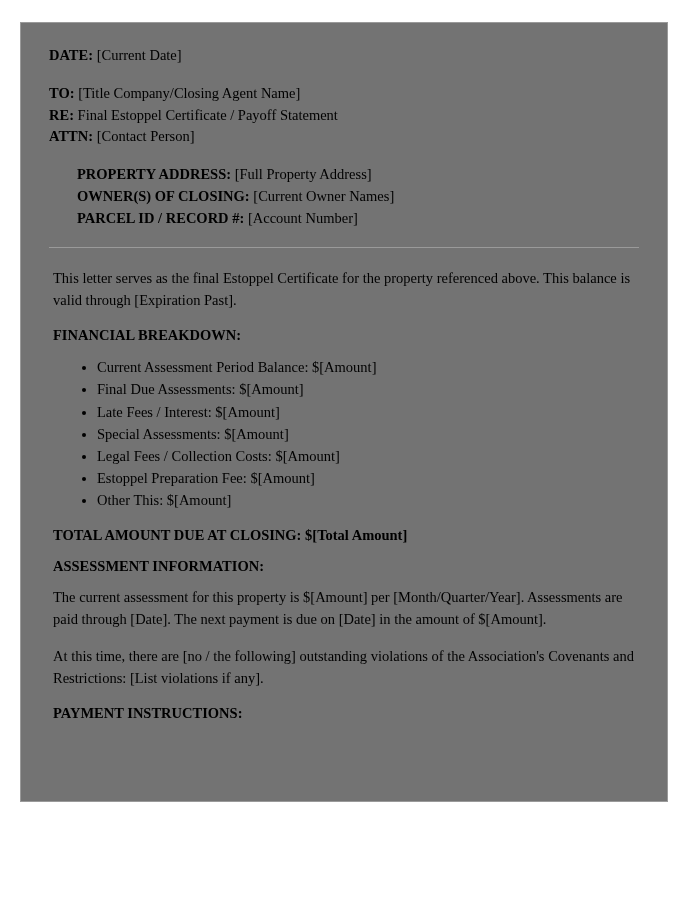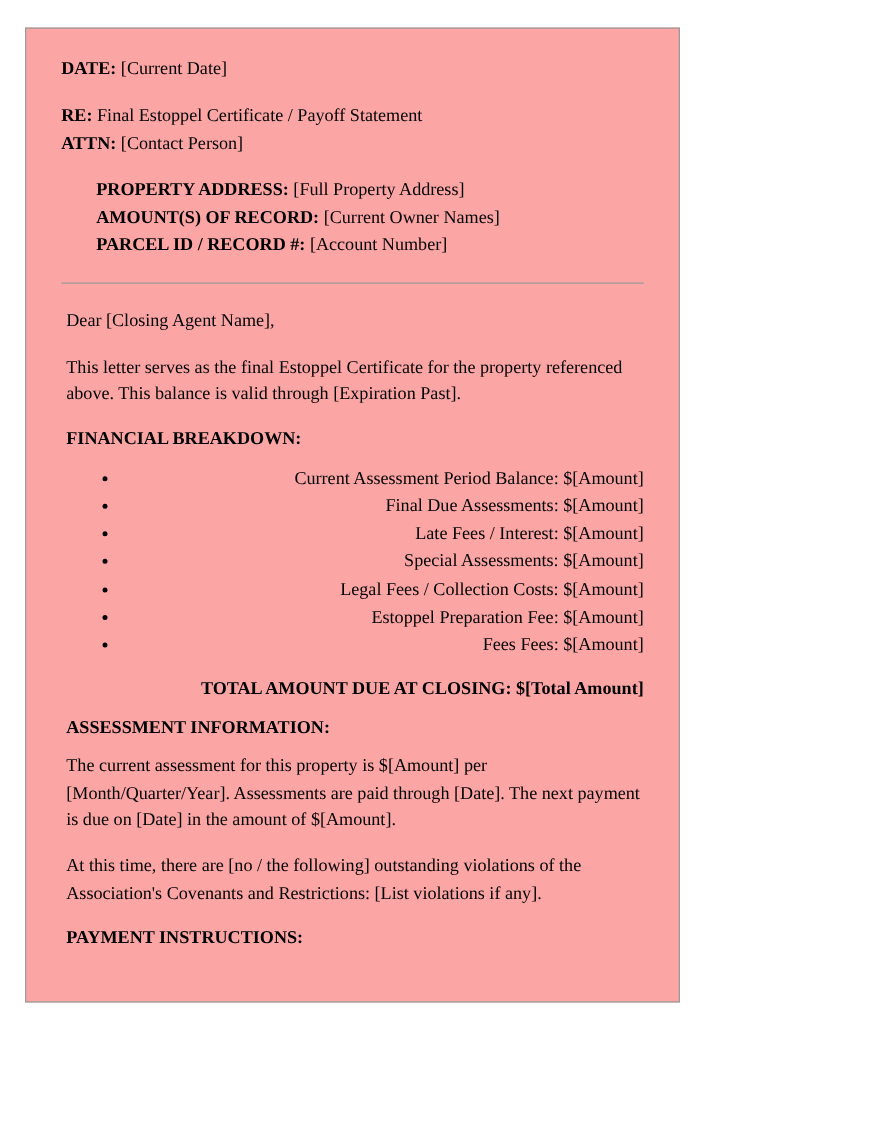--- a/index.html
+++ b/index.html
@@ -11,24 +11,24 @@
     width: 700px;
     height: 900px;
     font-family: "Liberation Serif", serif;
     color: #000000;
     overflow: hidden;
   }
   .page {
     position: absolute;
     left: 20px;
     top: 22px;
-    width: 524px;
+    width: 648px;
     height: 780px;
     border: 1px solid #9a9a9a;
-    background: #fca5a5;
+    background: #737373;
     box-sizing: border-box;
     overflow: hidden;
   }
   .page-inner {
     padding: 22px 28px 0 28px;
   }
   .line {
     font-size: 14.5px;
     line-height: 1.5;
   }
@@ -58,89 +58,90 @@
   .heading {
     font-size: 14.5px;
     font-weight: bold;
     margin: 14px 0 12px 0;
     padding-left: 4px;
   }
   ul.fin {
     margin: 0 0 16px 0;
     padding-left: 48px;
     list-style-type: disc;
-    text-align: right;
   }
   ul.fin li {
     font-size: 14.5px;
     line-height: 1.53;
   }
   .total {
     font-size: 14.5px;
     font-weight: bold;
     padding-left: 4px;
     margin: 0 0 10px 0;
-    text-align: right;
   }
 </style>
 </head>
 <body>
 
 <div class="page">
   <div class="page-inner">
 
     <div class="block">
       <div class="line">
         <span class="b">DATE:</span>
         <span>[Current Date]</span>
       </div>
     </div>
 
     <div class="block">
       <div class="line">
+        <span class="b">TO:</span>
+        <span>[Title Company/Closing Agent Name]</span>
+      </div>
+      <div class="line">
         <span class="b">RE:</span>
         <span>Final Estoppel Certificate / Payoff Statement</span>
       </div>
       <div class="line">
         <span class="b">ATTN:</span>
         <span>[Contact Person]</span>
       </div>
     </div>
 
     <div class="block-tight">
       <div class="line">
         <span class="b">PROPERTY ADDRESS:</span>
         <span>[Full Property Address]</span>
       </div>
       <div class="line">
-        <span class="b">AMOUNT(S) OF RECORD:</span>
+        <span class="b">OWNER(S) OF CLOSING:</span>
         <span>[Current Owner Names]</span>
       </div>
       <div class="line">
         <span class="b">PARCEL ID / RECORD #:</span>
         <span>[Account Number]</span>
       </div>
     </div>
 
     <hr class="hr">
 
-    <p class="para indent">Dear [Closing Agent Name],</p>
 
     <p class="para indent">This letter serves as the final Estoppel Certificate for the property referenced above. This balance is valid through [Expiration Past].</p>
 
     <p class="heading">FINANCIAL BREAKDOWN:</p>
 
     <ul class="fin">
       <li>Current Assessment Period Balance: $[Amount]</li>
       <li>Final Due Assessments: $[Amount]</li>
       <li>Late Fees / Interest: $[Amount]</li>
       <li>Special Assessments: $[Amount]</li>
       <li>Legal Fees / Collection Costs: $[Amount]</li>
       <li>Estoppel Preparation Fee: $[Amount]</li>
-      <li>Fees Fees: $[Amount]</li>
+      <li>Other This: $[Amount]</li>
     </ul>
 
     <p class="total">TOTAL AMOUNT DUE AT CLOSING: $[Total Amount]</p>
 
     <p class="heading">ASSESSMENT INFORMATION:</p>
 
     <p class="para indent">The current assessment for this property is $[Amount] per [Month/Quarter/Year]. Assessments are paid through [Date]. The next payment is due on [Date] in the amount of $[Amount].</p>
 
 
     <p class="para indent">At this time, there are [no / the following] outstanding violations of the Association's Covenants and Restrictions: [List violations if any].</p>

